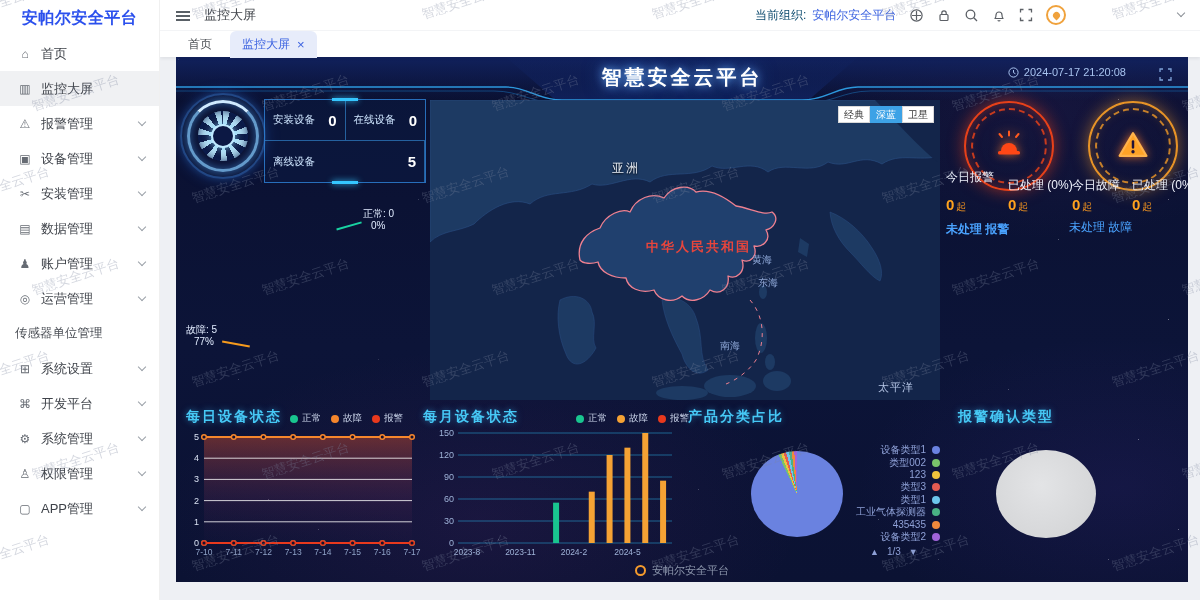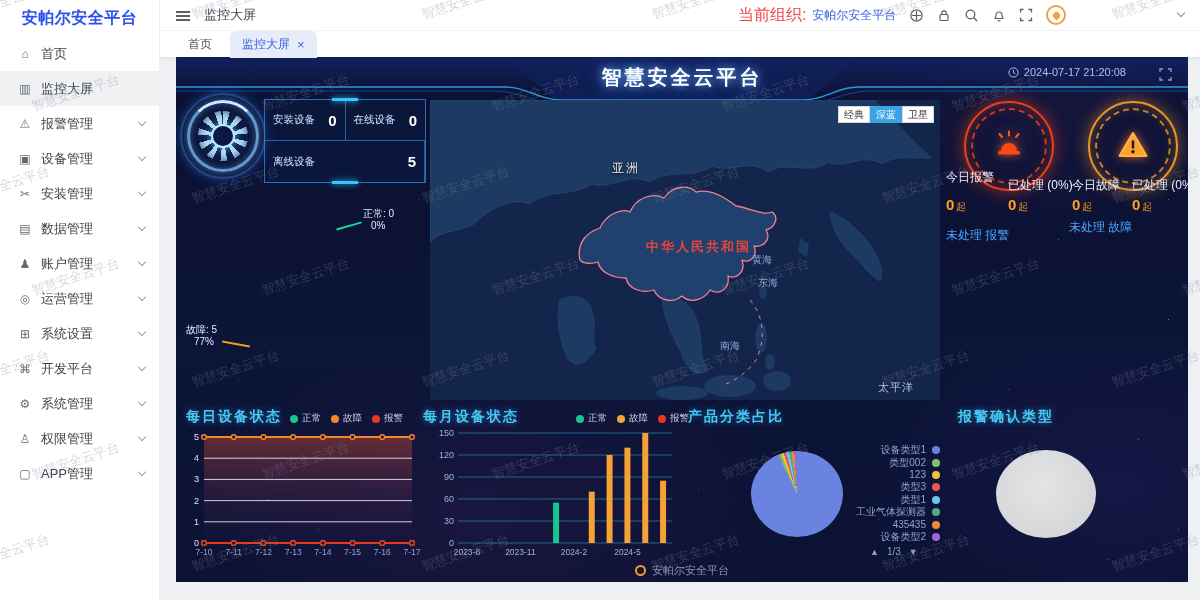--- a/index.html
+++ b/index.html
@@ -20,21 +20,21 @@
   .sitem.no-icon { padding-left:15px; font-size:12.5px; color:#4a4e55; }
   .sitem .slabel { white-space:nowrap; }
   .chev { margin-left:auto; width:6px; height:6px; border-right:1.3px solid #9aa0a8; border-bottom:1.3px solid #9aa0a8; transform:rotate(45deg); margin-top:-3px; flex:none; }
 
   
   .topbar { position:absolute; left:160px; top:0; width:1040px; height:30px; background:#fff; display:flex; align-items:center; padding:0 16px; z-index:4; }
   .burger { position:relative; width:14px; height:10px; margin-right:14px; cursor:pointer; }
   .burger::before { content:''; position:absolute; top:1px; left:0; right:0; height:1.6px; background:#596066; box-shadow:0 4px 0 #596066, 0 8px 0 #596066; }
   .crumb { font-size:13px; color:#41454b; }
   .tb-right { margin-left:auto; display:flex; align-items:center; gap:13px; }
-  .org-label { font-size:16px; color:#ef4444; }
+  .org-label { font-size:12px; color:#0c4a6e; }
   .org-name { font-size:12px; color:#3b62e0; margin-left:-7px; cursor:pointer; }
   .hicon { display:inline-flex; cursor:pointer; }
   .avatar { width:20px; height:20px; border-radius:50%; border:2px solid #f0a23c; display:flex; align-items:center; justify-content:center; }
   .avatar i { width:7px; height:7px; background:#f0a23c; border-radius:50% 50% 50% 0; transform:rotate(-45deg); }
   .phone { font-size:14px; color:#000000;margin-top:40px; }
   .caret { width:6px; height:6px; border-right:1.4px solid #8a8f96; border-bottom:1.4px solid #8a8f96; transform:rotate(45deg); margin-top:-4px; cursor:pointer; }
 
   
   .tabsbar { position:absolute; left:160px; top:30px; width:1040px; height:27px; background:#fff; border-top:1px solid #f3f4f6; box-shadow:0 2px 3px rgba(0,0,0,0.06); display:flex; align-items:center; padding-left:16px; z-index:4; }
   .tab-plain { font-size:12px; color:#4d5156; padding:0 12px; line-height:27px; cursor:pointer; }
@@ -188,20 +188,23 @@
         </div>
         <div class="sitem">
           <span class="icn">♟</span>
           <span class="slabel">账户管理</span>
           <span class="chev"></span>
         </div>
         <div class="sitem">
           <span class="icn">◎</span>
           <span class="slabel">运营管理</span>
           <span class="chev"></span>
+        </div>
+        <div class="sitem no-icon">
+          <span class="slabel">传感器单位管理</span>
         </div>
         <div class="sitem">
           <span class="icn">⊞</span>
           <span class="slabel">系统设置</span>
           <span class="chev"></span>
         </div>
         <div class="sitem">
           <span class="icn">⌘</span>
           <span class="slabel">开发平台</span>
           <span class="chev"></span>
@@ -390,21 +393,21 @@
       <span class="tt" style="left:770px; top:112px;">今日报警</span>
       <span class="tt" style="left:832px; top:120px;">已处理 (0%)</span>
       <span class="tt" style="left:896px; top:120px;">今日故障</span>
       <span class="tt" style="left:956px; top:120px;">已处理 (0%)</span>
 
       <span class="tv" style="left:770px; top:139px;"><b>0</b><span class="unit">起</span></span>
       <span class="tv" style="left:832px; top:139px;"><b>0</b><span class="unit">起</span></span>
       <span class="tv" style="left:896px; top:139px;"><b>0</b><span class="unit">起</span></span>
       <span class="tv" style="left:956px; top:139px;"><b>0</b><span class="unit">起</span></span>
 
-      <span class="tlink" style="left:770px; top:170px;">未处理 报警</span>
+      <span class="tlink" style="left:770px; top:164px;font-weight:bold;">未处理 报警</span>
       <span class="tlink" style="left:893px; top:162px;">未处理 故障</span>
 
       <span class="cht" style="left:10px;">每日设备状态</span>
       <span class="cht" style="left:247px;">每月设备状态</span>
       <span class="cht" style="left:512px;">产品分类占比</span>
       <span class="cht" style="left:782px;">报警确认类型</span>
 
       <div class="legend" id="leg-daily" style="left:114px;">
           <div class="li">
             <span class="dot" style="background: rgb(25, 197, 143);"></span>

